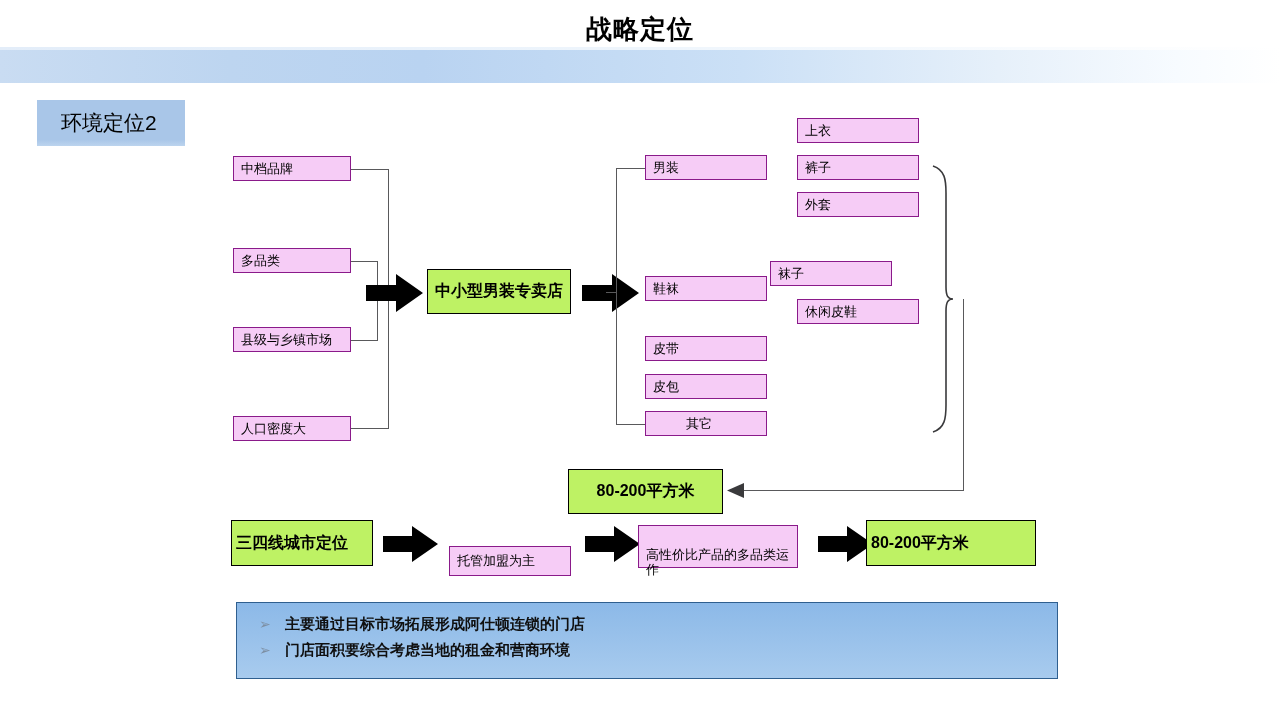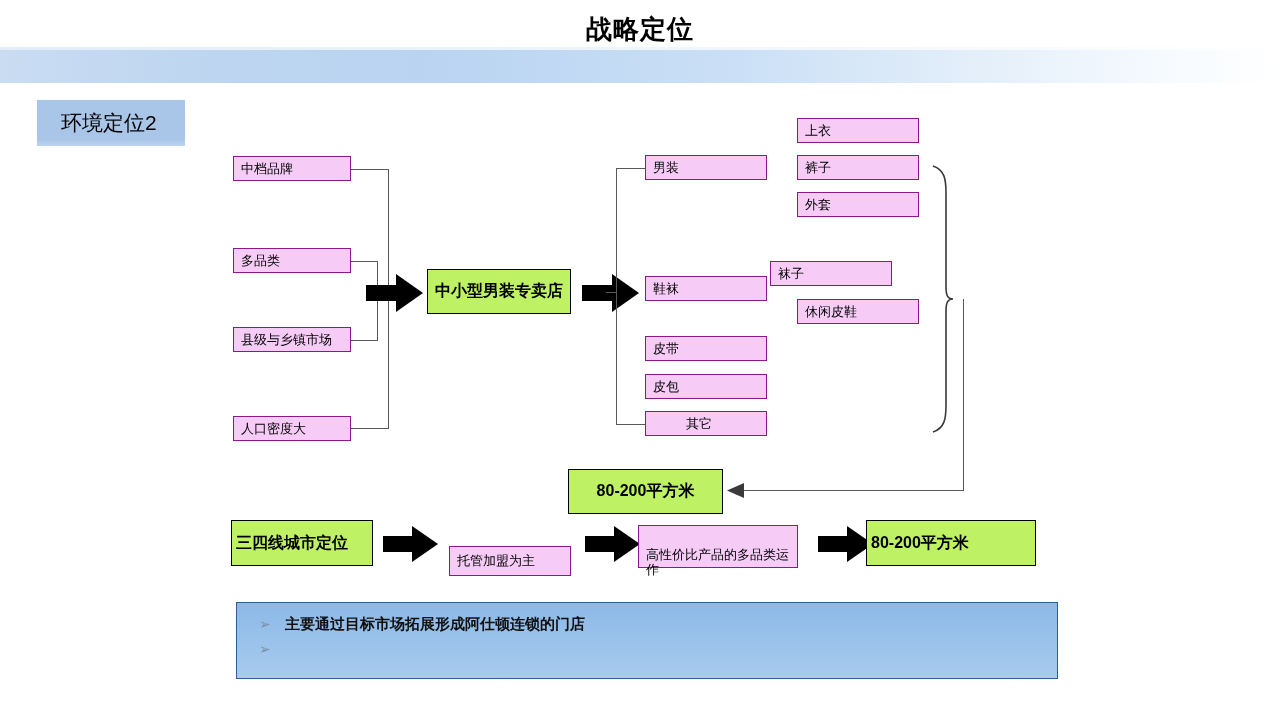--- a/index.html
+++ b/index.html
@@ -233,16 +233,17 @@
 
   <div class="node gray lefty" style="left:866px; top:520px; width:170px; height:46px;">80-200平方米</div>
 
   <div class="note-box">
     <div class="note-line">
       <span class="note-bullet">➢</span>
       <span>主要通过目标市场拓展形成阿仕顿连锁的门店</span>
     </div>
     <div class="note-line">
       <span class="note-bullet">➢</span>
+      <span>门店面积要综合考虑当地的租金和营商环境</span>
     </div>
   </div>
 
 </div>
 
 </body></html>

